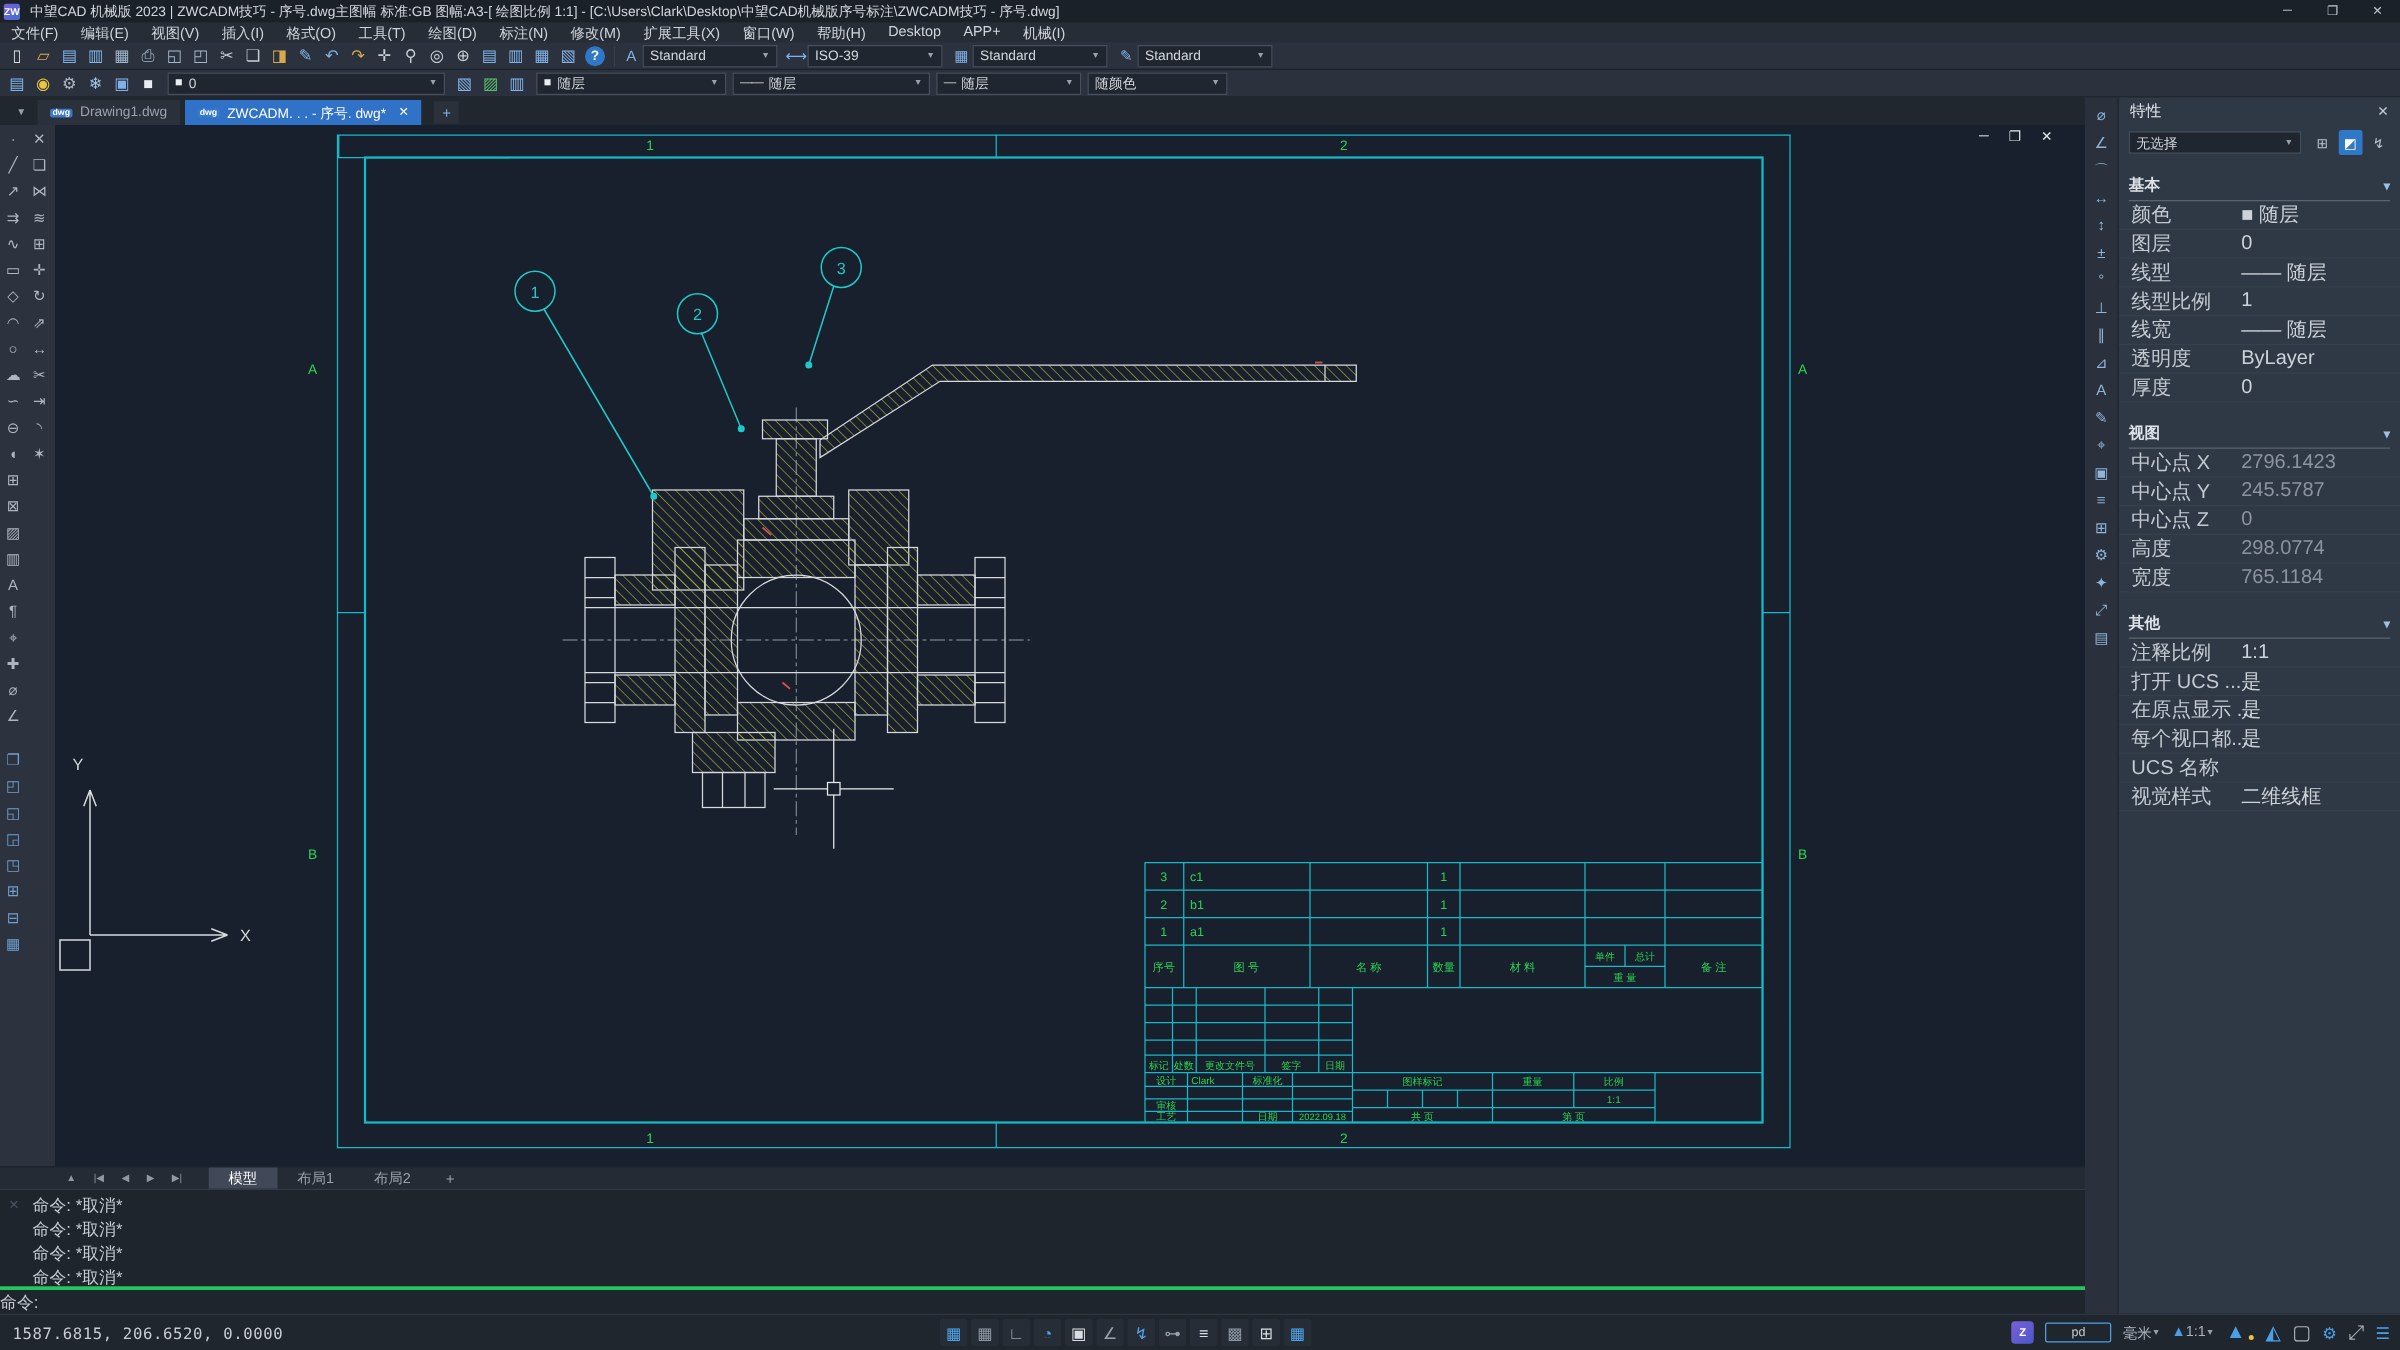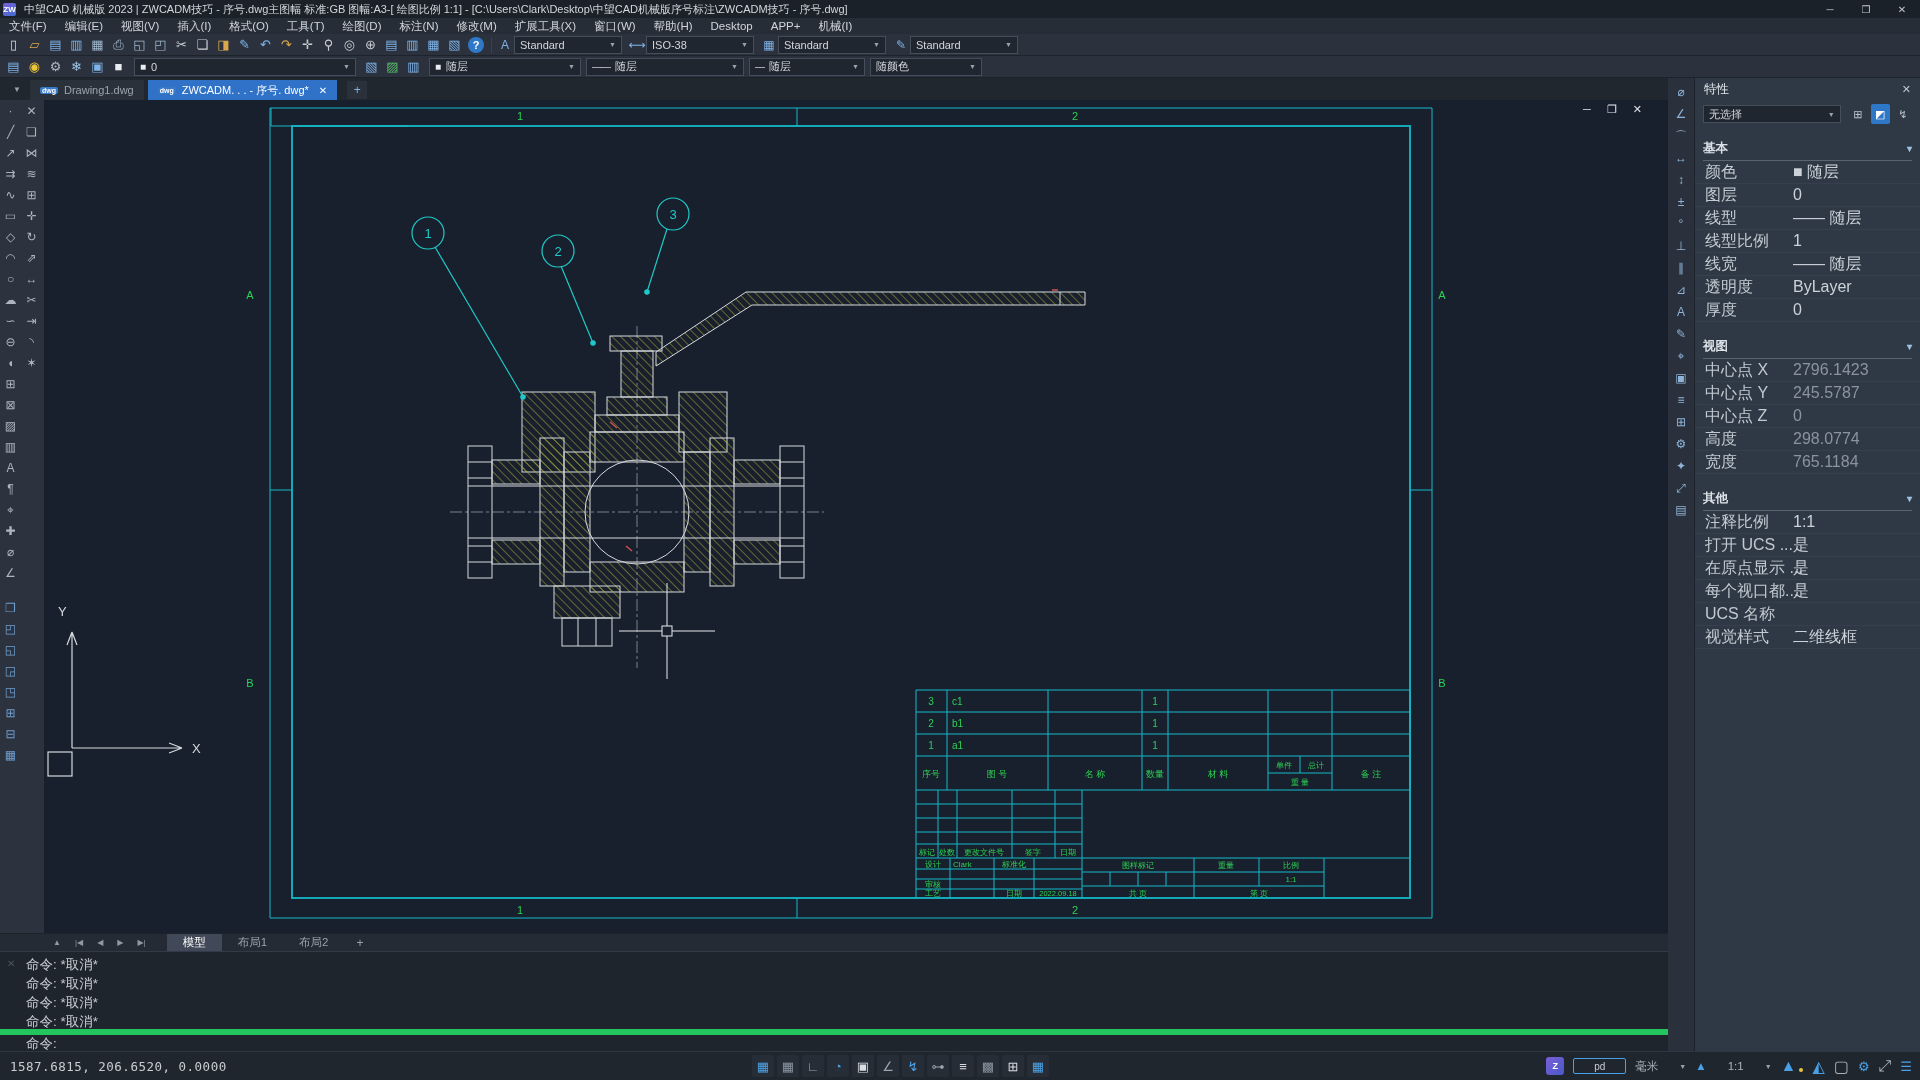--- a/index.html
+++ b/index.html
@@ -75,33 +75,33 @@
 #layouttabs{position:absolute;left:0;top:933px;width:1668px;height:18px;background:#242b34;display:flex;align-items:center;padding-left:46px;border-top:1px solid #1d232b}
 .lnav{font-size:8px;color:#8f98a3;padding:0 7px}
 .ltab{padding:0 16px;height:18px;display:flex;align-items:center;font-size:11.5px;color:#98a1ac;cursor:default}
 .ltab[data-active="true"]{background:#414958;color:#fff}
 #newlayout{padding:0 12px;color:#98a1ac;font-size:12px}
 
 
 #cmdwin{position:absolute;left:0;top:951px;width:1668px;height:100px;background:#1f252d;border-top:1px solid #323b47}
 #cmdgutter{position:absolute;left:7px;top:6px;color:#4a5563;font-size:10px}
 #cmdhistory{padding:3px 0 0 26px;font-size:13.5px;line-height:19px;color:#c6cbd2}
-#cmdprompt{position:absolute;bottom:0;left:0;right:0;height:22px;border-top:6px solid #22c55e;display:flex;align-items:flex-start;padding-left:26px;font-size:13.5px;color:#c6cbd2}
+#cmdprompt{position:absolute;bottom:0;left:0;right:0;height:22px;border-top:3px solid #22c55e;display:flex;align-items:flex-end;font-size:13.5px;color:#c6cbd2}
 
 
 #statusbar{position:absolute;left:0;top:1051px;width:1920px;height:29px;background:#20262e;border-top:1px solid #2e3641;display:flex;align-items:center}
 #coords{margin-left:10px;font-family:"DejaVu Sans Mono",monospace;font-size:12.5px;color:#c8cdd3;letter-spacing:.5px}
 #sbtoggles{position:absolute;left:752px;display:flex;gap:3px}
 .stog{width:22px;height:22px;display:flex;align-items:center;justify-content:center;font-size:13px;border-radius:2px;background:#262d36;cursor:default}
 #sb-right{position:absolute;right:8px;display:flex;align-items:center;gap:9px}
 #sb-right .blue{color:#4aa0e6}
 #sb-right .gray{color:#aab2bc}
 .zwbadge{width:18px;height:18px;border-radius:3px;background:linear-gradient(135deg,#7a5fd8,#4a58c8);color:#fff;font-size:9px;font-weight:bold;display:flex;align-items:center;justify-content:center}
 .pdbox{border:1px solid #4aa0e6;border-radius:2px;padding:0 20px;font-size:10px;color:#c8cdd3;height:16px;display:flex;align-items:center}
-.sbunit,.sbanno{display:flex;align-items:center;gap:21px;font-size:11.5px;color:#aab2bc}
+.sbunit,.sbanno{display:flex;align-items:center;gap:0;font-size:11.5px;color:#aab2bc}
 .scaret{font-size:7px;color:#98a1ad}
 .annodot{width:4px;height:4px;background:#e8c53c;border-radius:50%;margin-left:-6px;margin-top:8px}
 </style>
 </head>
 <body>
 
 <div id="titlebar" data-name="title-bar">
   <span id="applogo" data-name="app-logo-icon">ZW</span>
   <span data-name="window-title">中望CAD 机械版 2023 | ZWCADM技巧 - 序号.dwg主图幅  标准:GB 图幅:A3-[ 绘图比例 1:1] - [C:\Users\Clark\Desktop\中望CAD机械版序号标注\ZWCADM技巧 - 序号.dwg]</span>
   <div id="winbtns">
@@ -161,21 +161,21 @@
   <div class="stylecombo" data-name="text-style-combo">
     <span class="cicon" data-name="text-style-icon">A</span>
     <div class="combo w108">
         <span>Standard</span>
         <span class="caret" data-name="chevron-down-icon">▼</span>
       </div>
   </div>
   <div class="stylecombo" data-name="dim-style-combo">
     <span class="cicon" data-name="dim-style-icon">⟷</span>
     <div class="combo w108">
-        <span>ISO-38</span>
+        <span>ISO-39</span>
         <span class="caret" data-name="chevron-down-icon">▼</span>
       </div>
   </div>
   <div class="stylecombo" data-name="table-style-combo">
     <span class="cicon" data-name="table-style-icon">▦</span>
     <div class="combo w108">
         <span>Standard</span>
         <span class="caret" data-name="chevron-down-icon">▼</span>
       </div>
   </div>

